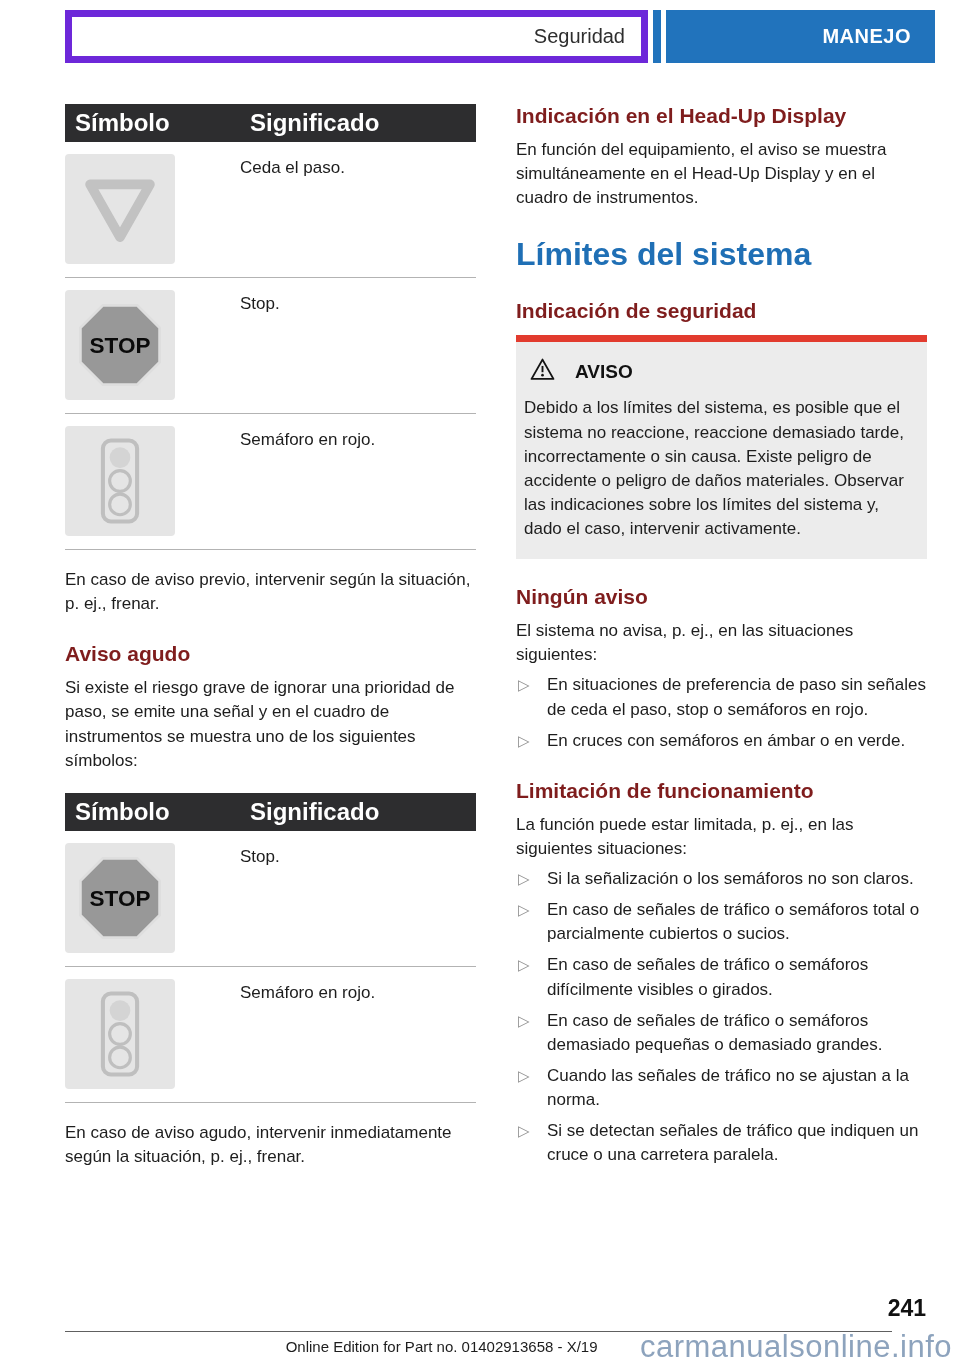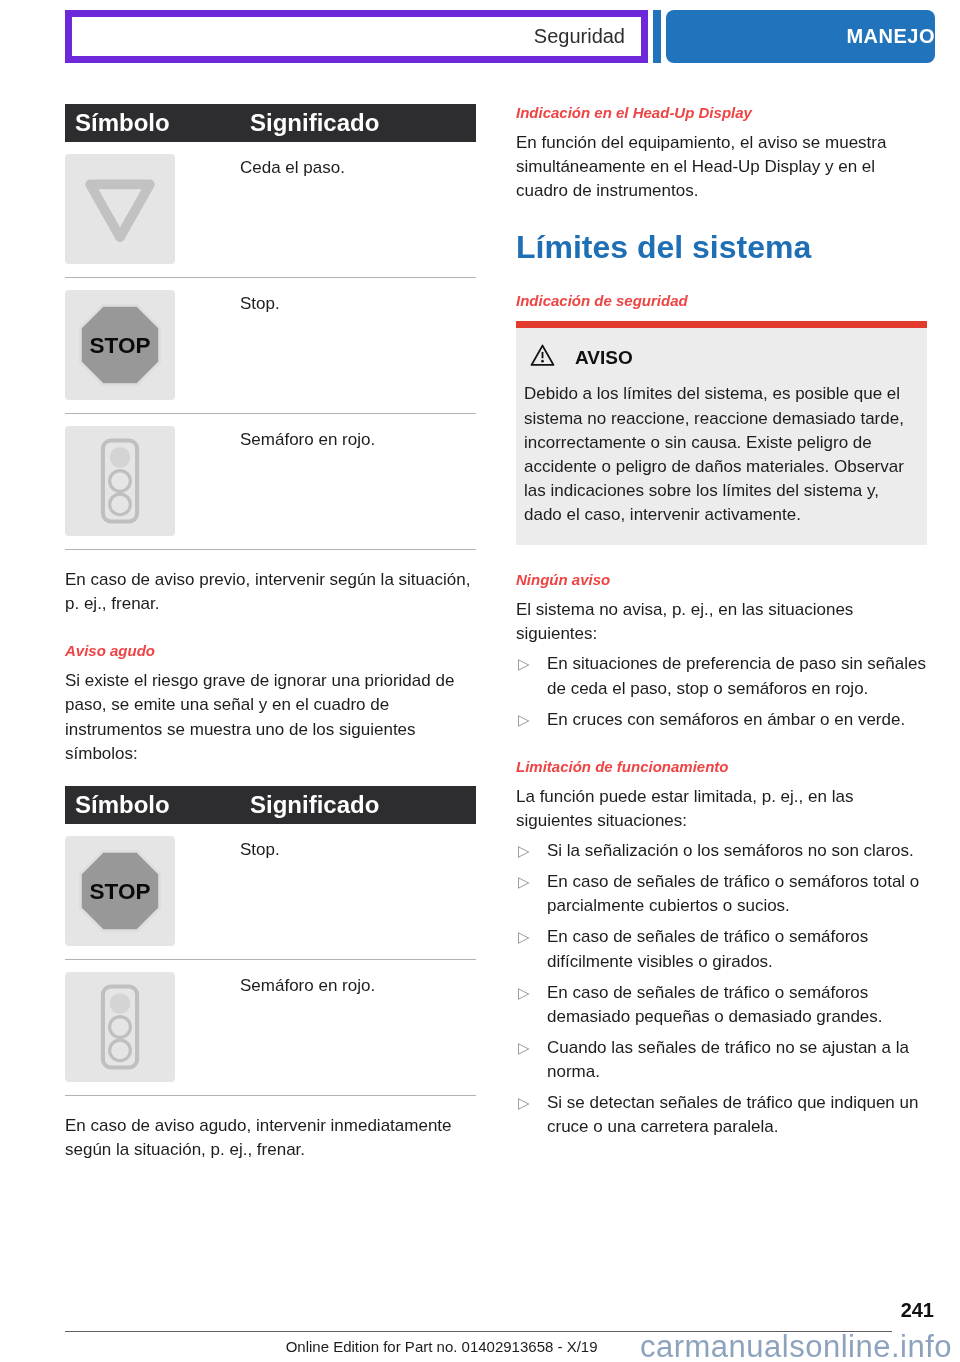--- a/index.html
+++ b/index.html
@@ -11,30 +11,30 @@
 
   
   .page-header { position:absolute; top:10px; left:65px; width:870px; height:53px; display:flex; }
   .section-box {
     flex:0 0 583px; border:7px solid #6d28d9; display:flex; align-items:center;
     justify-content:flex-end; padding-right:16px; font-size:20px; color:#2e2e2e;
   }
   .accent-bar { width:8px; background:#2173bc; margin-left:5px; }
   .chapter-box {
     flex:1; margin-left:5px; background:#2173bc; color:#fff; display:flex; align-items:center;
-    justify-content:flex-end; font-size:20px; font-weight:bold; letter-spacing:.5px;border-radius:8px;
+    justify-content:flex-end; padding-right:24px; font-size:20px; font-weight:bold; letter-spacing:.5px;
   }
 
   
   .content { position:absolute; top:104px; left:65px; width:862px; display:flex; gap:40px; }
   .col { width:411px; }
 
   .para { font-size:17px; line-height:1.42; color:#1d1d1d; } .mt18 { margin-top:18px; } .mt20 { margin-top:20px; } .mt28 { margin-top:28px; }
 
-  .h-blue { font-size:15px; font-weight:bold; color:#ef4444; margin:26px 0 10px;font-style:italic; }
+  .h-blue { font-size:21px; font-weight:bold; color:#7f1d1d; margin:26px 0 10px; }
   .h-blue.first { margin-top:0; }
   .h-blue-lg { font-size:32px; font-weight:bold; color:#1f6fb5; margin:26px 0 0; }
 
   
   .symbol-table { width:100%; border-collapse:collapse; }
   .symbol-table th {
     background:#2d2d2f; color:#fff; font-size:24px; font-weight:bold; text-align:left;
     padding:5px 10px; height:32px;
   }
   .symbol-table th.th-symbol { width:175px; }
@@ -50,21 +50,21 @@
   .warning-head { display:flex; align-items:center; gap:20px; padding:3px 0 10px 6px; }
   .warn-label { font-size:19px; font-weight:bold; color:#111; }
   .warn-body { color:#1d1d1d; }
 
   
   .tri-list { list-style:none; margin:6px 0 0; padding:0; }
   .tri-list li { position:relative; padding-left:31px; font-size:17px; line-height:1.42; margin-bottom:7px; }
   .tri-list .bullet { position:absolute; left:2px; top:1px; color:#8f8f8f; font-size:15px; }
 
   
-  .page-number { position:absolute; right:26px; bottom:40px; font-size:20px; font-weight:bold; color:#111;text-align:right; }
+  .page-number { position:absolute; right:34px; bottom:40px; font-size:23px; font-weight:bold; color:#111;text-align:right; }
   .footer-rule { position:absolute; left:65px; right:68px; bottom:30px; height:1px; background:#606060; }
   .edition { position:absolute; left:0; width:92%; text-align:center; bottom:7px; font-size:15px; color:#1d1d1d; }
   .watermark {
     position:absolute; right:8px; bottom:-3px; font-size:31px; letter-spacing:.5px;
     color:rgba(125,150,180,0.88); white-space:nowrap;
   }
 </style>
 </head>
 <body>
 

